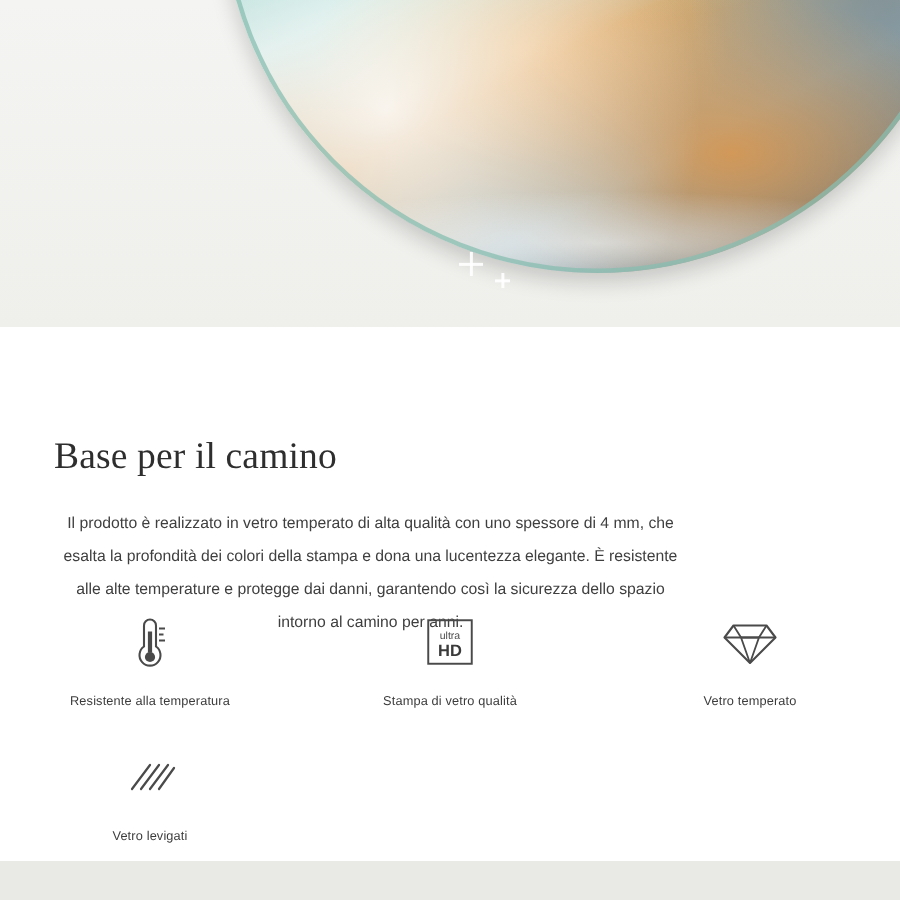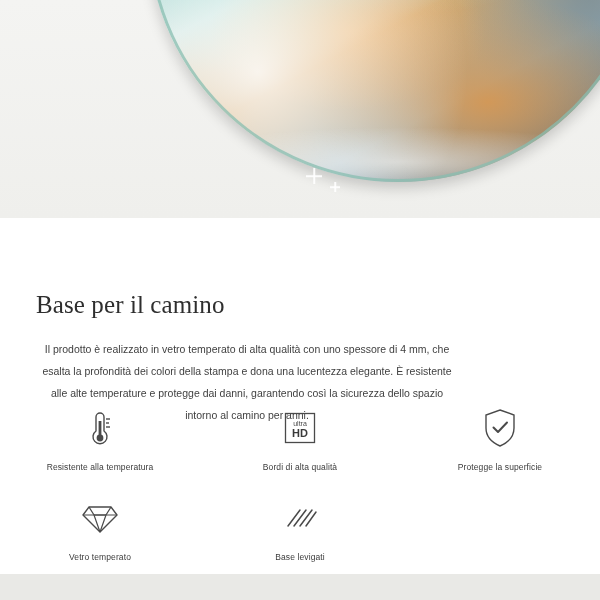--- a/index.html
+++ b/index.html
@@ -203,32 +203,23 @@
     </div>
 
     <div class="feature">
       <div class="ico">
         <svg width="40" height="40" viewBox="0 0 40 40">
           <rect x="5.5" y="5.5" width="29" height="29" fill="none" stroke="#4a4a4a" stroke-width="1.3"></rect>
           <text x="20" y="18" text-anchor="middle" font-family="Liberation Sans, sans-serif" font-size="7" fill="#4a4a4a">ultra</text>
           <text x="20" y="29" text-anchor="middle" font-family="Liberation Sans, sans-serif" font-size="11" font-weight="bold" fill="#3a3a3a">HD</text>
         </svg>
       </div>
-      <div class="cap">Bordi di alta qualità</div>
-    </div>
-
-    <div class="feature">
-      <div class="ico">
-        <svg width="38" height="44" viewBox="0 0 38 44">
-          <path d="M19 4 L33 9 V22 C33 31 26 37 19 40 C12 37 5 31 5 22 V9 Z" fill="none" stroke="#4a4a4a" stroke-width="1.4"></path>
-          <path d="M12.5 21.5 L17 26 L26 16.5" fill="none" stroke="#4a4a4a" stroke-width="2" stroke-linecap="round" stroke-linejoin="round"></path>
-        </svg>
-      </div>
-      <div class="cap">Protegge la superficie</div>
-    </div>
+      <div class="cap">Stampa di vetro qualità</div>
+    </div>
+
 
     <div class="feature">
       <div class="ico">
         <svg width="42" height="38" viewBox="0 0 42 38">
           <path d="M10 8 H32 L38 16 L21 33 L4 16 Z" fill="none" stroke="#4a4a4a" stroke-width="1.4" stroke-linejoin="round"></path>
           <path d="M4 16 H38" stroke="#4a4a4a" stroke-width="1.2"></path>
           <path d="M10 8 L15 16 L21 33" fill="none" stroke="#4a4a4a" stroke-width="1.2"></path>
           <path d="M32 8 L27 16 L21 33" fill="none" stroke="#4a4a4a" stroke-width="1.2"></path>
           <path d="M15 16 H27" stroke="#4a4a4a" stroke-width="1.2"></path>
         </svg>
@@ -238,20 +229,20 @@
 
     <div class="feature">
       <div class="ico">
         <svg width="40" height="36" viewBox="0 0 40 36">
           <path d="M8 26 L20 10" stroke="#4a4a4a" stroke-width="1.5" stroke-linecap="round"></path>
           <path d="M14 26 L26 10" stroke="#4a4a4a" stroke-width="1.5" stroke-linecap="round"></path>
           <path d="M20 26 L32 10" stroke="#4a4a4a" stroke-width="1.5" stroke-linecap="round"></path>
           <path d="M26 26 L36 12" stroke="#4a4a4a" stroke-width="1.5" stroke-linecap="round"></path>
         </svg>
       </div>
-      <div class="cap">Base levigati</div>
+      <div class="cap">Vetro levigati</div>
     </div>
 
 
   </div>
 
   <div class="bottom-bar"></div>
 </div>
 
 </body></html>

